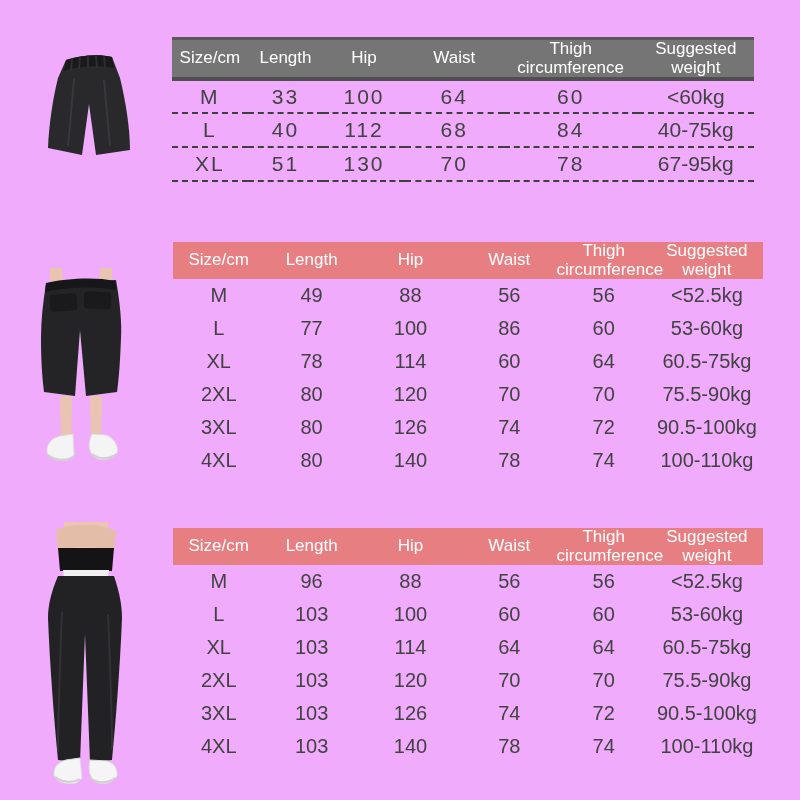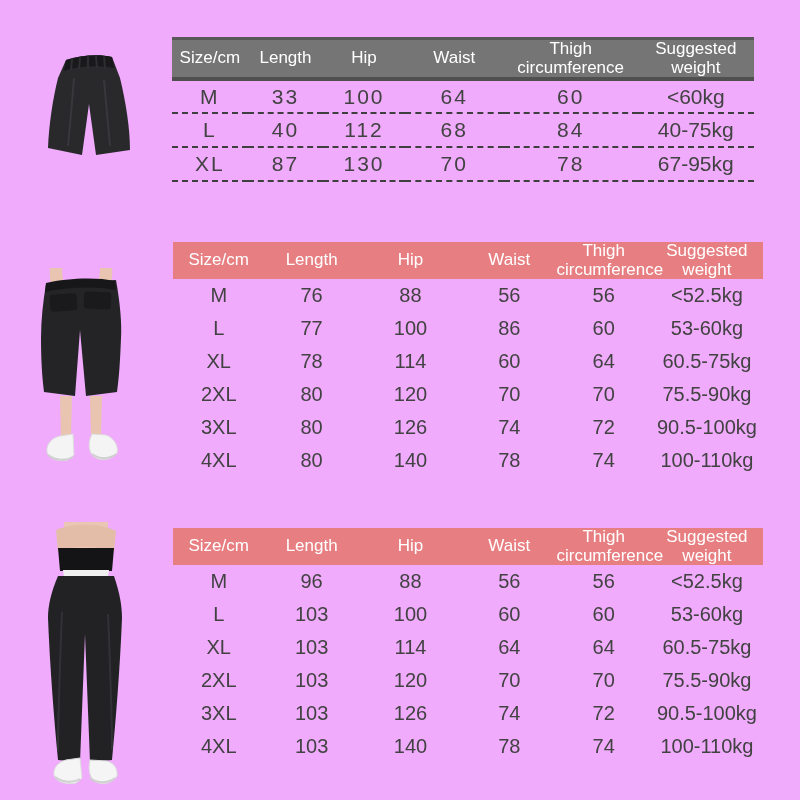--- a/index.html
+++ b/index.html
@@ -88,21 +88,21 @@
         <tr>
           <td>L</td>
           <td>40</td>
           <td>112</td>
           <td>68</td>
           <td>84</td>
           <td>40-75kg</td>
         </tr>
         <tr>
           <td>XL</td>
-          <td>87</td>
+          <td>51</td>
           <td>130</td>
           <td>70</td>
           <td>78</td>
           <td>67-95kg</td>
         </tr>
       </tbody>
   </table>
 
   <figure class="fig-capri">
     <svg viewBox="0 0 118 204">
@@ -130,21 +130,21 @@
           <th>Waist</th>
           <th>Thigh
 circumference</th>
           <th>Suggested
 weight</th>
         </tr>
       </thead>
     <tbody>
         <tr>
           <td>M</td>
-          <td>76</td>
+          <td>49</td>
           <td>88</td>
           <td>56</td>
           <td>56</td>
           <td>&lt;52.5kg</td>
         </tr>
         <tr>
           <td>L</td>
           <td>77</td>
           <td>100</td>
           <td>86</td>

